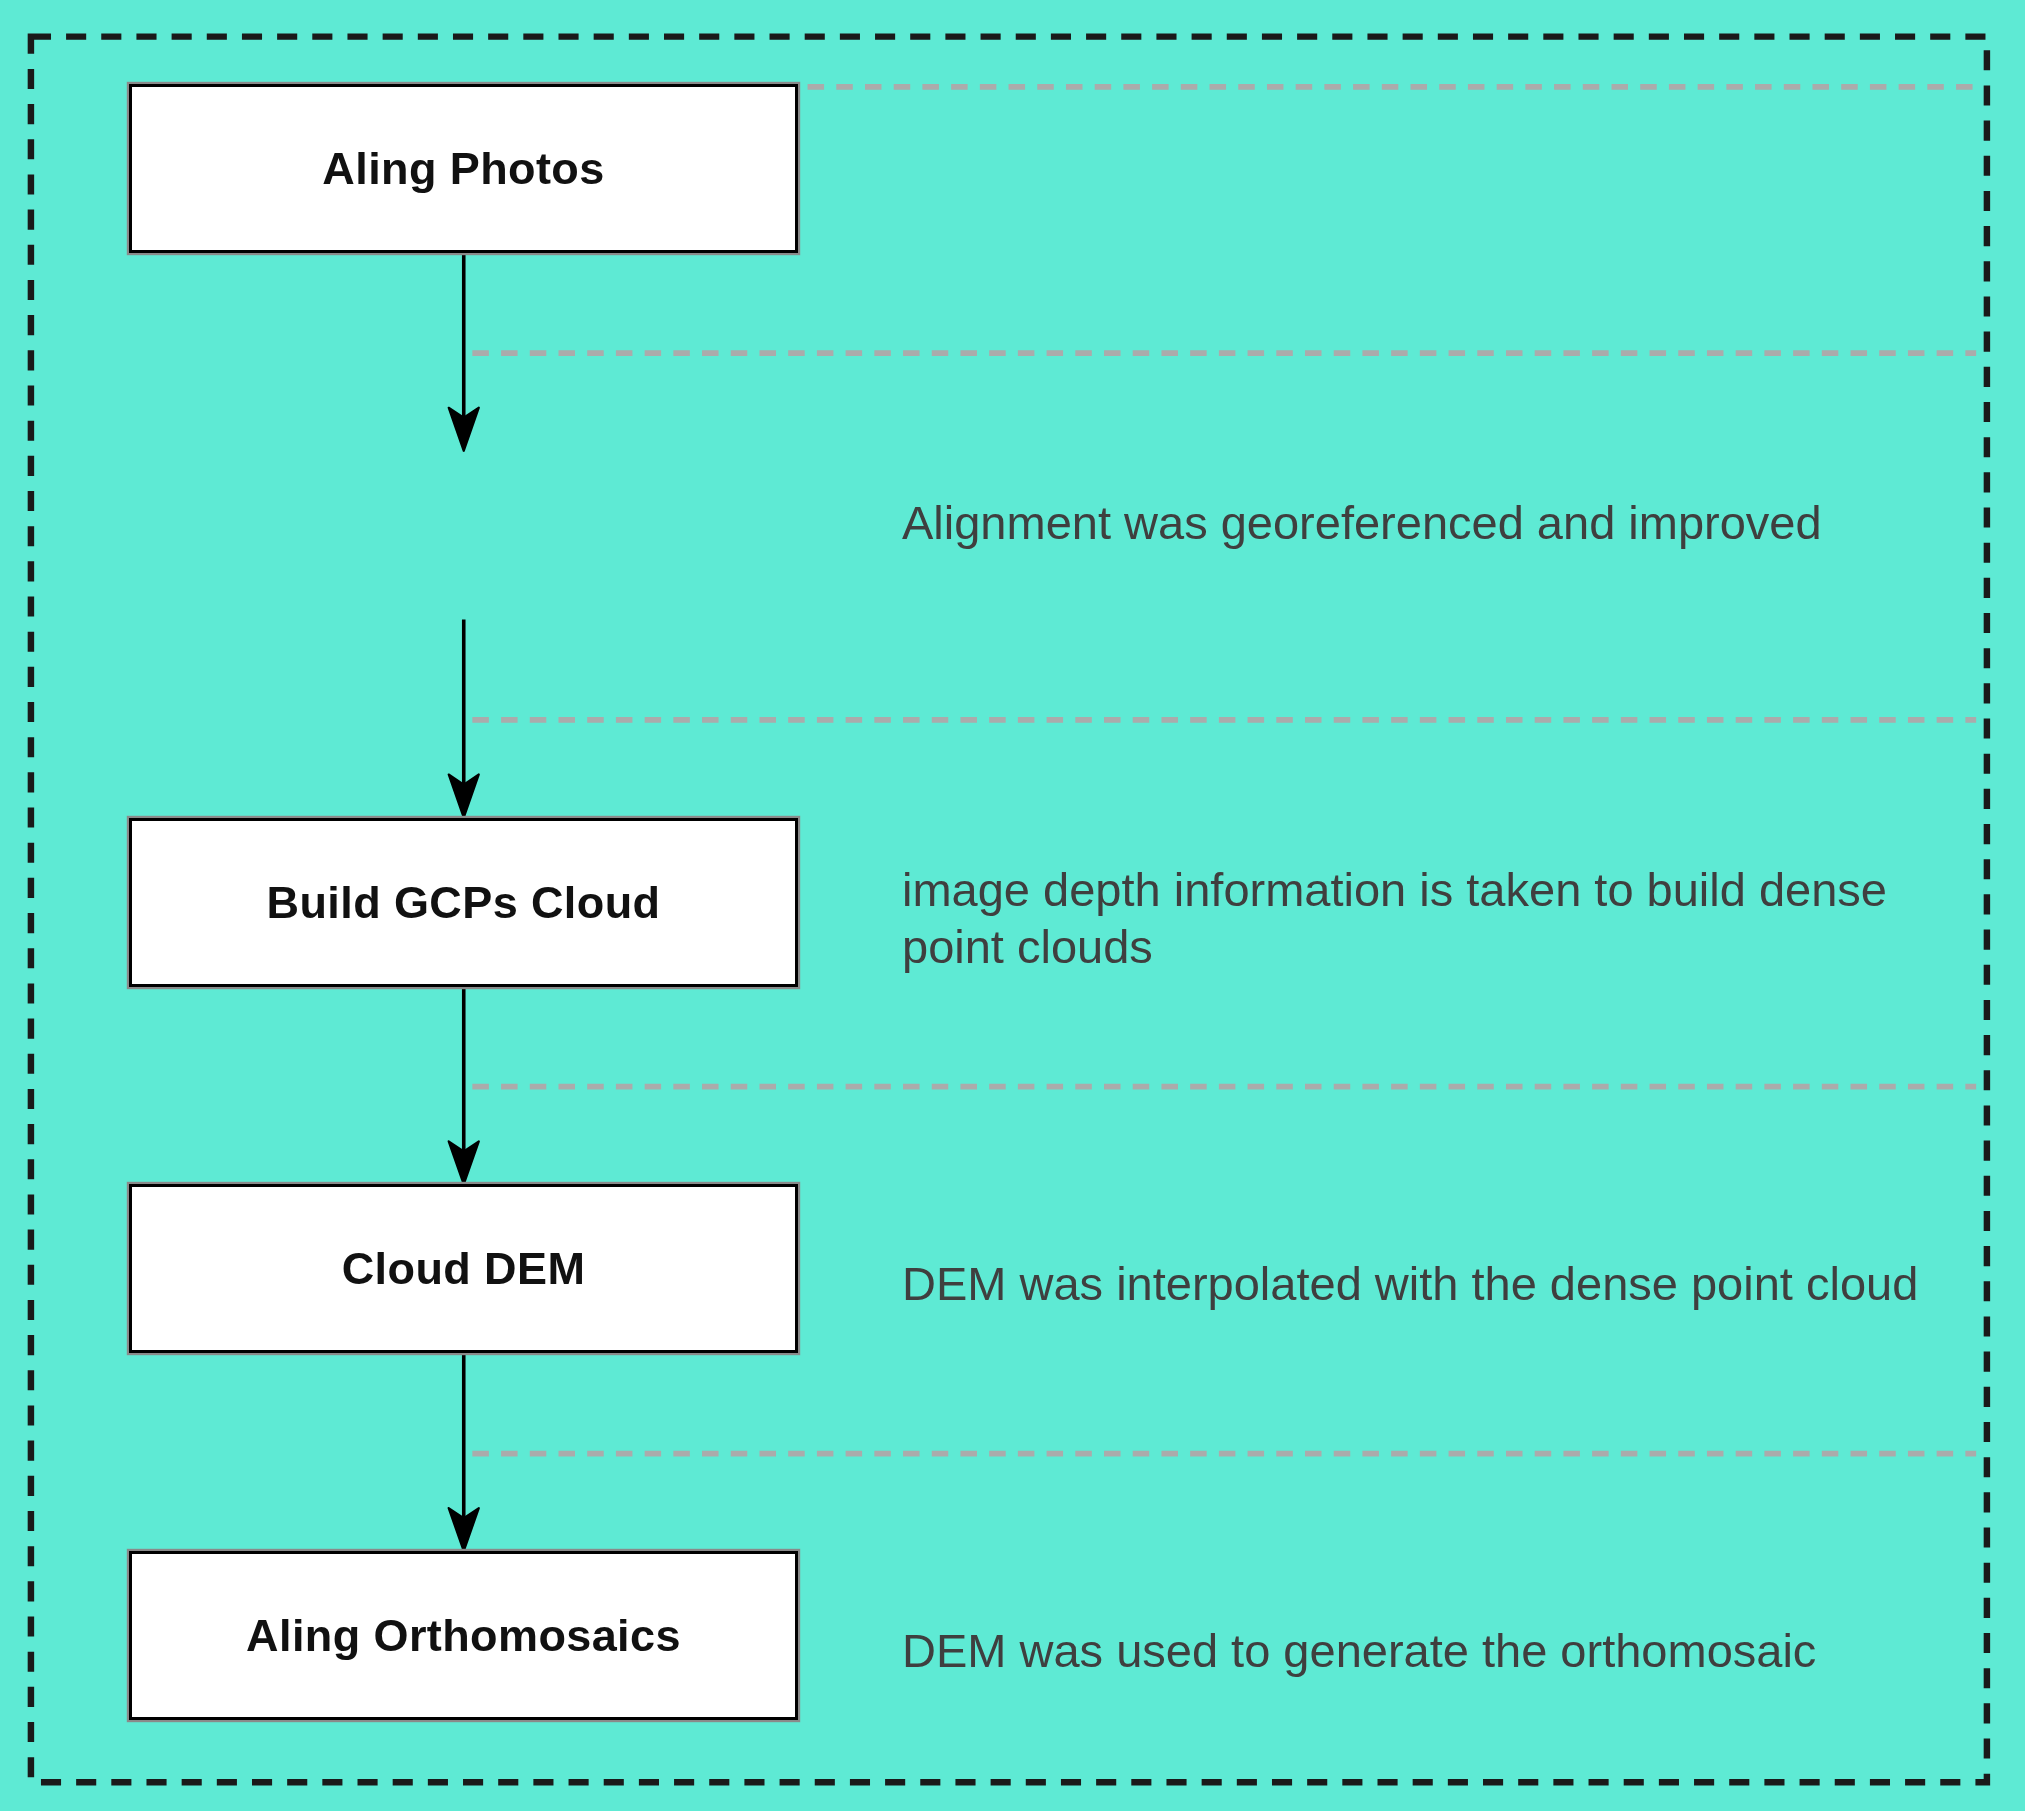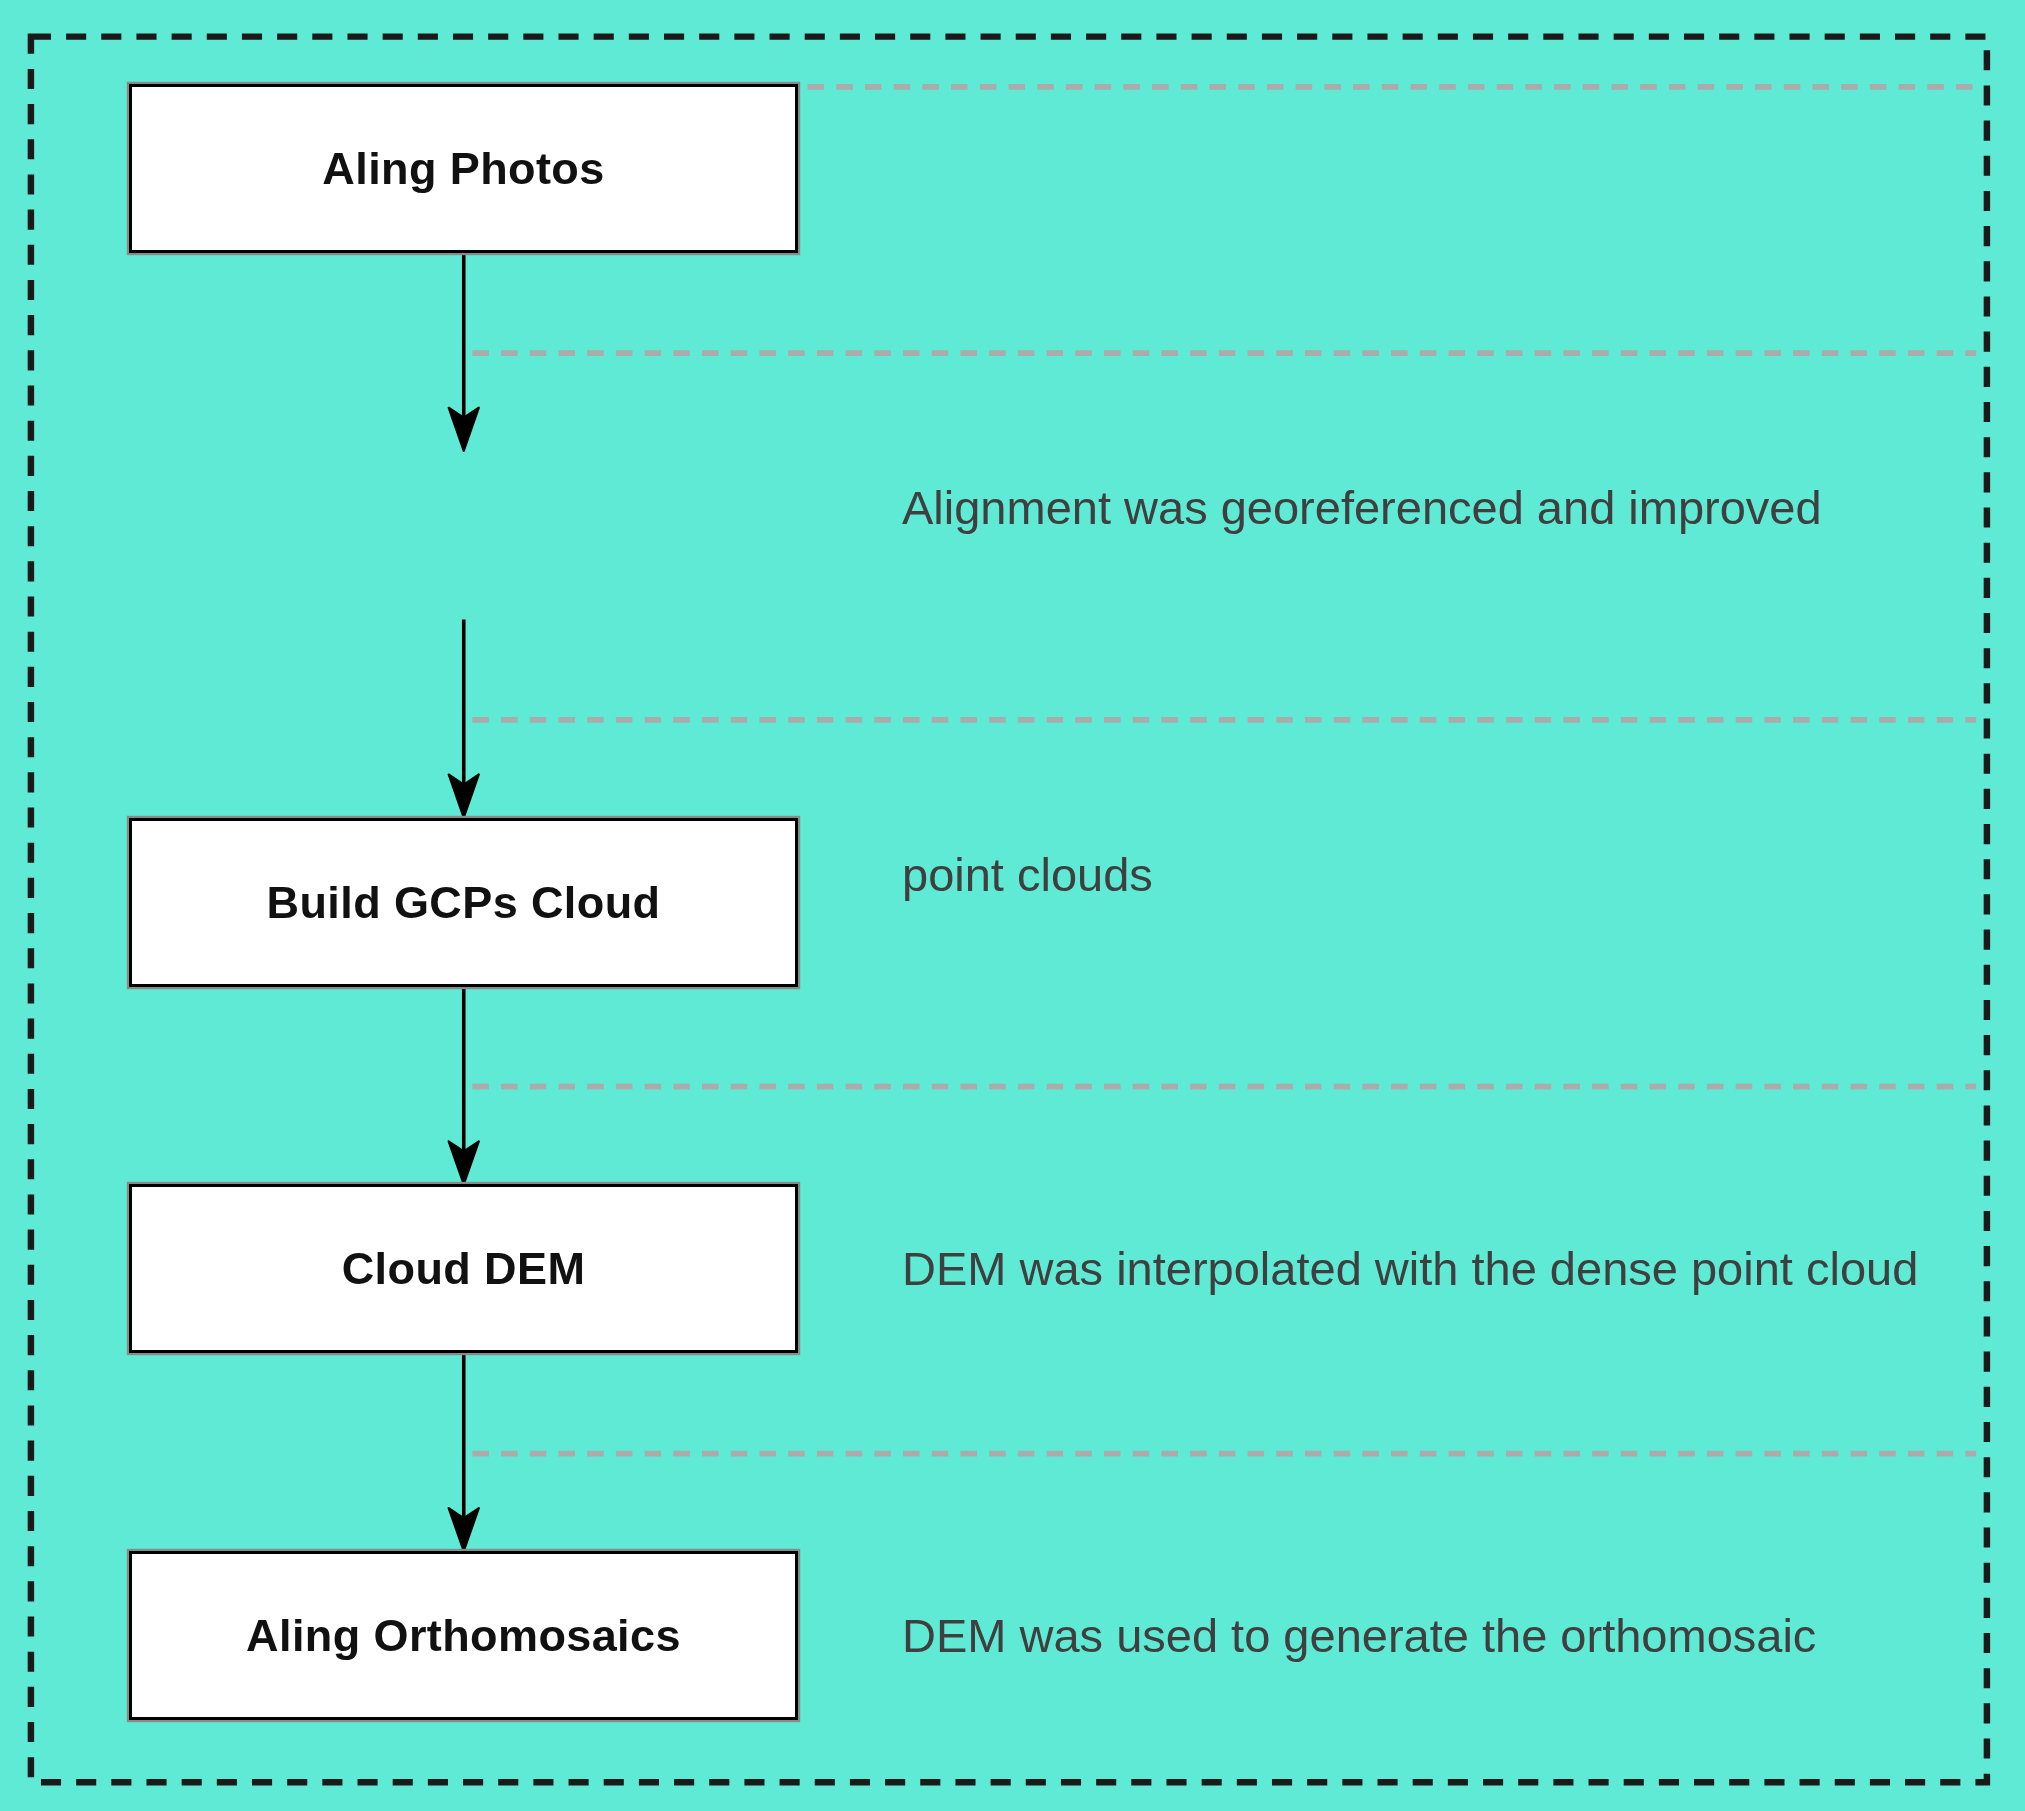--- a/index.html
+++ b/index.html
@@ -43,20 +43,21 @@
     letter-spacing: 0.4px;
     white-space: nowrap;
   }
   .note {
     position: absolute;
     left: 902px;
     width: 1091px;
     color: #3f3f3f;
     font-size: 47px;
     line-height: 57px;
+    margin-top: 15px;
   }
   .note-line {
     white-space: nowrap;
   }
 </style>
 </head>
 <body>
 
 <div class="canvas">
 
@@ -98,20 +99,21 @@
     <span class="step-label">Cloud DEM</span>
   </div>
   <div class="step-box" style="top:1551px">
     <span class="step-label">Aling Orthomosaics</span>
   </div>
 
   <div class="note" style="top:479px">
     <div class="note-line">Alignment was georeferenced and improved</div>
   </div>
   <div class="note" style="top:846px">
+    <div class="note-line">image depth information is taken to build dense</div>
     <div class="note-line">point clouds</div>
   </div>
   <div class="note" style="top:1240px">
     <div class="note-line">DEM was interpolated with the dense point cloud</div>
   </div>
   <div class="note" style="top:1607px">
     <div class="note-line">DEM was used to generate the orthomosaic</div>
   </div>
 
 </div>

